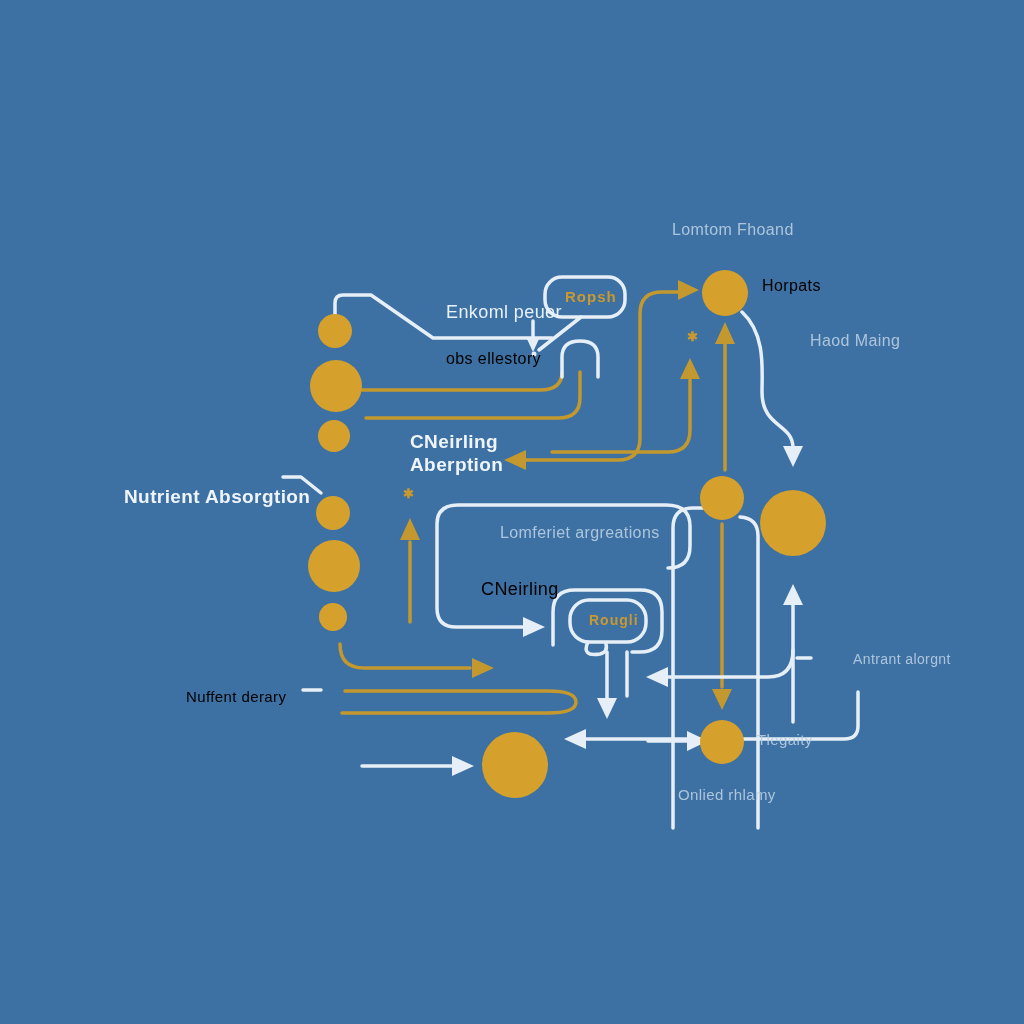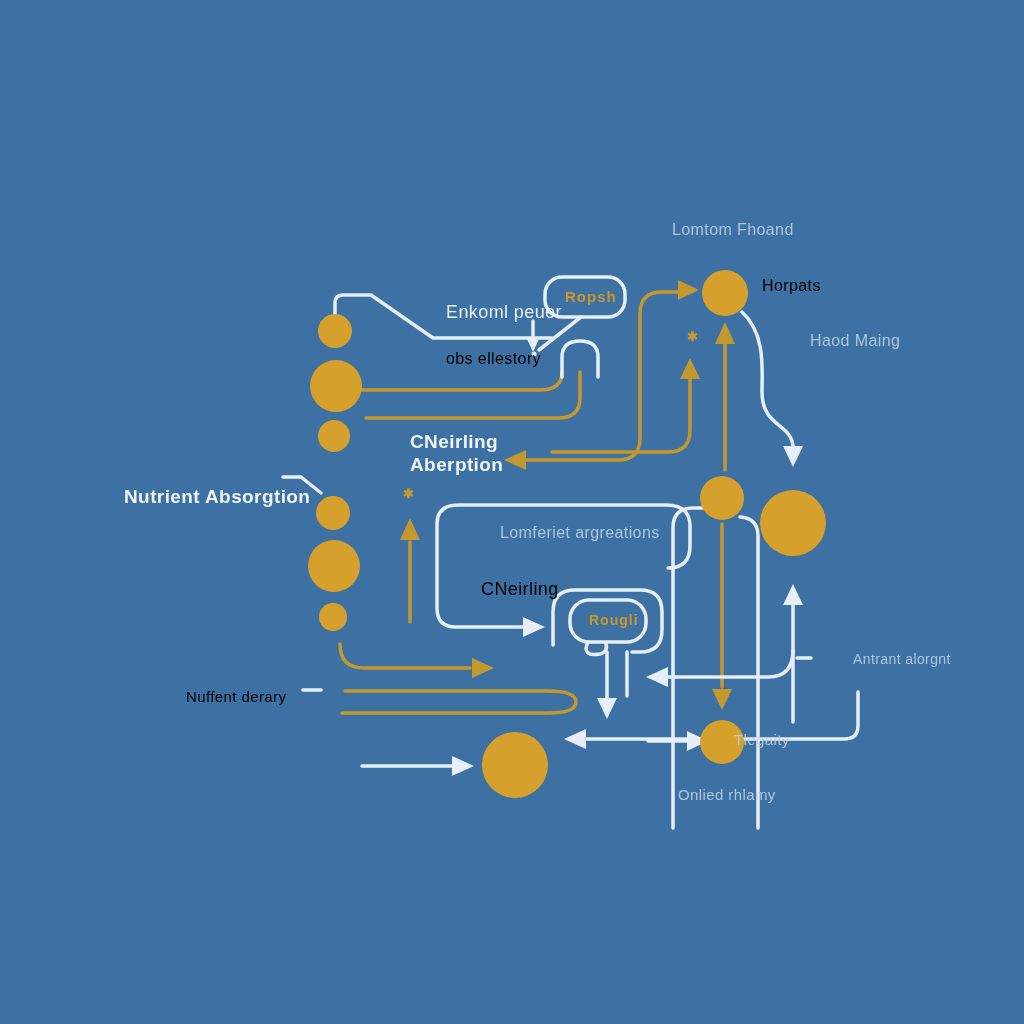--- a/index.html
+++ b/index.html
@@ -133,21 +133,21 @@
   <div class="lbl dim" style="left:762px;top:330px;font-size:16px;margin-left:48px;">Haod Maing</div>
   <div class="lbl bright" style="left:438px;top:300px;font-size:18px;margin-left:8px;">Enkoml peuer</div>
   <div class="lbl" style="left:446px;top:348px;font-size:16px;">obs ellestory</div>
   <div class="lbl boldwhite" style="left:410px;top:431px;font-size:19px;line-height:1.2;">CNeirling
 Aberption</div>
   <div class="lbl boldwhite" style="left:124px;top:484px;font-size:19px;">Nutrient Absorgtion</div>
   <div class="lbl dim" style="left:500px;top:522px;font-size:16px;">Lomferiet argreations</div>
   <div class="lbl" style="left:481px;top:577px;font-size:18px;">CNeirling</div>
   <div class="lbl dim" style="left:853px;top:650px;font-size:14px;">Antrant alorgnt</div>
   <div class="lbl" style="left:186px;top:687px;font-size:15px;">Nuffent derary</div>
-  <div class="lbl dim" style="left:716px;top:730px;font-size:15px;padding-left:18px;">Tlegaity</div>
+  <div class="lbl dim" style="left:757px;top:730px;font-size:15px;">Tlegaity</div>
   <div class="lbl dim" style="left:678px;top:785px;font-size:15px;">Onlied rhlamy</div>
 
   <div class="bubble-text" style="left:565px;top:288px;font-size:15px;">Ropsh</div>
   <div class="bubble-text" style="left:589px;top:612px;font-size:14px;">Rougli</div>
 
   <div class="asterisk" style="left:687px;top:329px;">✱</div>
   <div class="asterisk" style="left:403px;top:486px;">✱</div>
 
 </div>
 

